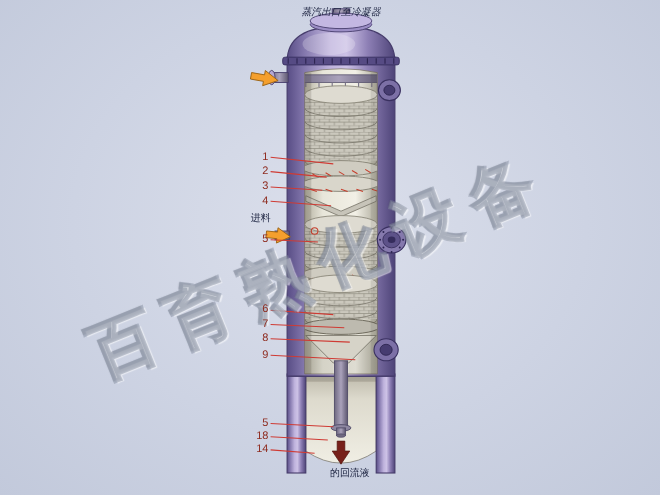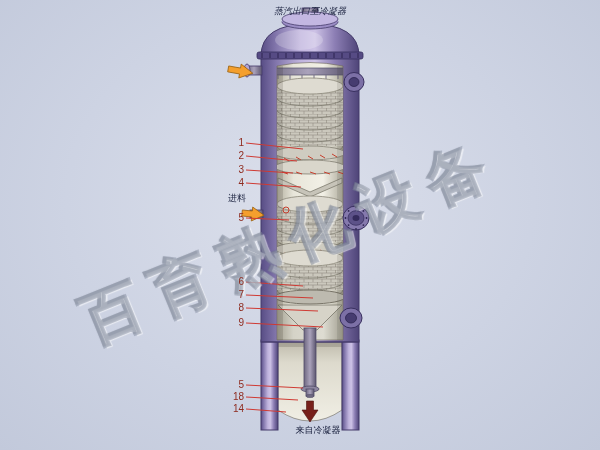--- a/index.html
+++ b/index.html
@@ -196,21 +196,21 @@
       <line x1="246" y1="385" x2="303" y2="388"></line>
       <line x1="246" y1="397" x2="298" y2="400"></line>
       <line x1="246" y1="409" x2="286" y2="412"></line>
     </g>
   </svg>
 
   <div class="watermark">百育熟化设备</div>
 
   <div class="lbl top">蒸汽出口至冷凝器</div>
   <div class="lbl feed">进料</div>
-  <div class="lbl bottom">来自冷凝器</div>
+  <div class="lbl bottom">的回流液</div>
 
   <span class="num" style="top:138px">1</span>
   <span class="num" style="top:151px">2</span>
   <span class="num" style="top:165px">3</span>
   <span class="num" style="top:178px">4</span>
   <span class="num" style="top:213px">5</span>
   <span class="num" style="top:277px">6</span>
   <span class="num" style="top:290px">7</span>
   <span class="num" style="top:303px">8</span>
   <span class="num" style="top:318px">9</span>

